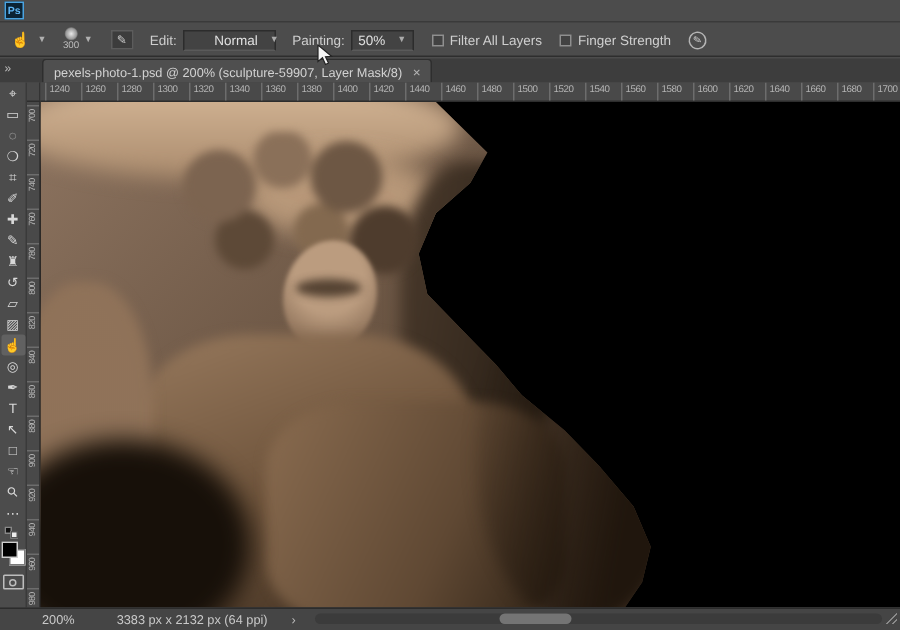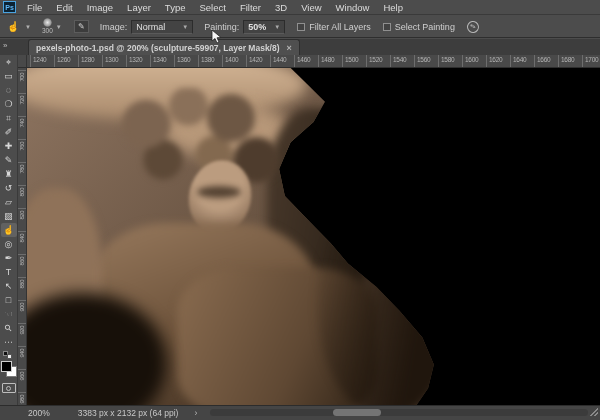--- a/index.html
+++ b/index.html
@@ -33,21 +33,21 @@
   .dropdown .dd-chev { font-size:6px; color:#aaa; margin-left:8px; }
   .checkbox { width:8px; height:8px; border:1px solid #8f8f8f; background:#424242; margin:0 4px 0 12px; }
   .press-icon { width:12px; height:12px; border:1px solid #b5b5b5; border-radius:50%; margin-left:12px;
                 display:flex; align-items:center; justify-content:center; font-size:7px; color:#cfcfcf;
                 transform:rotate(-10deg); }
 
   
   .tabbar { position:absolute; left:0; top:39px; width:600px; height:16px; background:#3d3d3d; display:flex; align-items:flex-end; }
   .collapse-arrows { position:absolute; left:3px; top:2px; font-size:8px; color:#bdbdbd; }
   .doc-tab { margin-left:28px; height:16px; background:#4f4f4f; border:1px solid #2e2e2e; border-bottom:none;
-             border-radius:3px 3px 0 0; display:flex; align-items:center; padding:0 7px; gap:7px;font-weight:bold; }
+             border-radius:3px 3px 0 0; display:flex; align-items:center; padding:0 7px; gap:7px; }
   .doc-tab-title { font-size:8.5px; color:#d2d2d2; white-space:nowrap; }
   .tab-close { font-size:9px; color:#b3b3b3; }
 
   
   .hruler { position:absolute; left:27px; top:55px; width:573px; height:13px; background:#494949;
             border-bottom:1px solid #2d2d2d; overflow:hidden; }
   .ruler-corner { position:absolute; left:18px; top:55px; width:9px; height:13px; background:#494949;
                   border-right:1px solid #333; border-bottom:1px solid #2d2d2d; }
   .htick { position:absolute; top:0; height:13px; border-left:1px solid #6d6d6d; }
   .htick span { position:absolute; left:2px; top:1px; font-size:6.5px; color:#b4b4b4; letter-spacing:-0.3px; }
@@ -119,62 +119,49 @@
                  background:linear-gradient(135deg,transparent 50%,#8a8a8a 50%,#8a8a8a 60%,transparent 60%,transparent 75%,#8a8a8a 75%,#8a8a8a 85%,transparent 85%); }
 
   
   .cursor { position:absolute; left:211px; top:29px; z-index:50; }
 </style>
 </head>
 <body>
 
 <div class="menubar">
   <div class="ps-logo">Ps</div>
-  <div id="menu-items" style="display:flex;">
-      <div class="menu-item">File</div>
-      <div class="menu-item">Edit</div>
-      <div class="menu-item">Image</div>
-      <div class="menu-item">Layer</div>
-      <div class="menu-item">Type</div>
-      <div class="menu-item">Select</div>
-      <div class="menu-item">Filter</div>
-      <div class="menu-item">3D</div>
-      <div class="menu-item">View</div>
-      <div class="menu-item">Window</div>
-      <div class="menu-item">Help</div>
-    </div>
 </div>
 
 <div class="optionsbar">
   <div class="opt-group">
     <span class="tool-badge">☝</span>
     <span class="chev">▼</span>
   </div>
   <div class="opt-group">
     <span class="brush-preview">
       <span class="brush-dot"></span>
       <span class="brush-size">300</span>
     </span>
     <span class="chev">▼</span>
   </div>
   <div class="panel-toggle">✎</div>
-  <span class="opt-label">Image:</span>
+  <span class="opt-label">Edit:</span>
   <div class="dropdown" style="width:62px;">
-    <span style="flex:1;">Normal</span>
+    <span style="flex:1;margin-left:16px;">Normal</span>
     <span class="dd-chev">▼</span>
   </div>
   <span class="opt-label">Painting:</span>
-  <div class="dropdown" style="width:42px;font-weight:bold;">
+  <div class="dropdown" style="width:42px;">
     <span style="flex:1;">50%</span>
     <span class="dd-chev">▼</span>
   </div>
   <span class="checkbox"></span>
   <span>Filter All Layers</span>
   <span class="checkbox"></span>
-  <span>Select Painting</span>
+  <span>Finger Strength</span>
   <div class="press-icon">✎</div>
 </div>
 
 <div class="tabbar">
   <span class="collapse-arrows">»</span>
   <div class="doc-tab">
     <span class="doc-tab-title">pexels-photo-1.psd @ 200% (sculpture-59907, Layer Mask/8)</span>
     <span class="tab-close">×</span>
   </div>
 </div>

